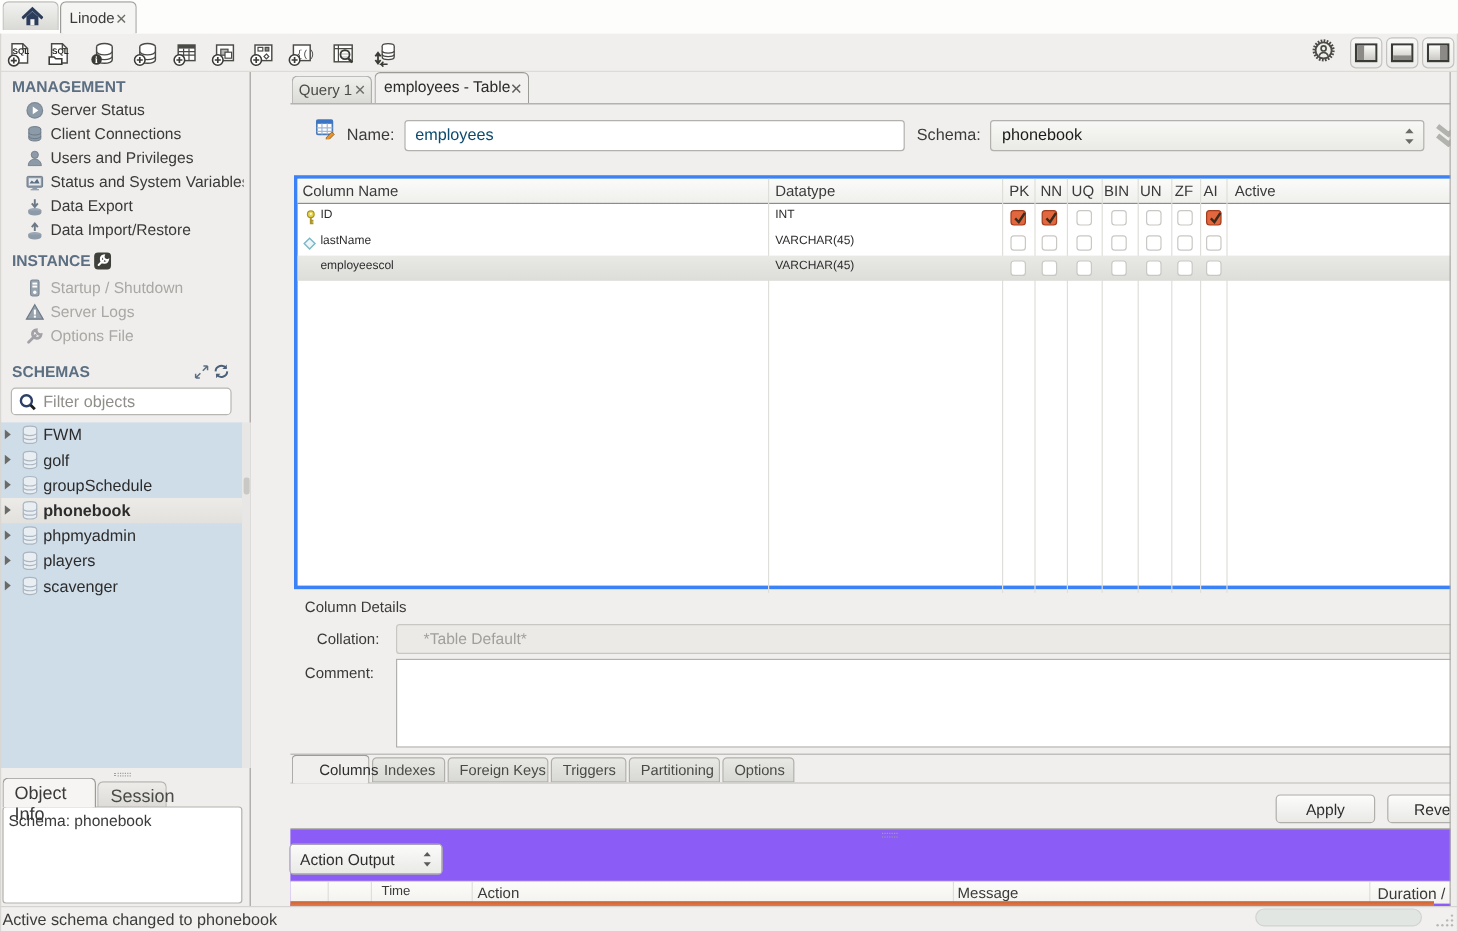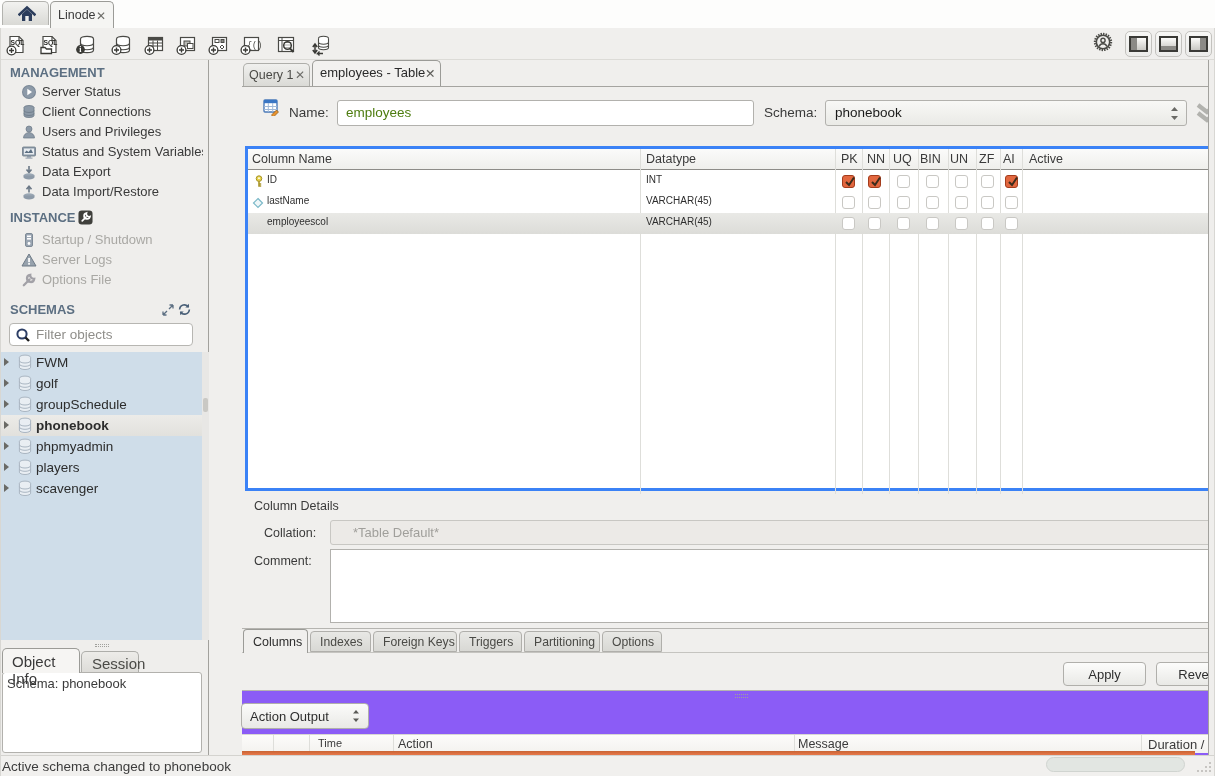--- a/index.html
+++ b/index.html
@@ -411,21 +411,21 @@
   <div id="editor">
 
     <svg style="position:absolute;left:21px;top:12px;width:17px;height:17px;" viewBox="0 0 17 17">
         <rect x="1" y="1" width="13" height="12" rx="1" fill="#fff" stroke="#4a7ab8" stroke-width="1.4"></rect>
         <rect x="1" y="1" width="13" height="3.2" fill="#3a76c4"></rect>
         <path d="M1 7.5 h13 M1 10.5 h13 M5.3 4 v9 M9.7 4 v9" stroke="#9fb8d8" stroke-width="1"></path>
         <path d="M9 15.5 l4.5-4.5 2 2 -4.5 4.5 -2.3 0.3 Z" fill="#e8922e" stroke="#8a5a1a" stroke-width="0.7"></path>
       </svg>
     <span style="position:absolute;left:47px;top:18px;font-size:13.5px;color:#3a3a3a;">Name:</span>
     <div style="position:absolute;left:95px;top:13px;width:417px;height:26px;background:#fff;border:1px solid #b2b1ad;border-radius:3px;">
-      <span style="position:absolute;left:8px;top:4px;font-size:13.5px;color:#4d7c0f;">employees</span>
+      <span style="position:absolute;left:8px;top:4px;font-size:13.5px;color:#0c4a6e;">employees</span>
     </div>
     <span style="position:absolute;left:522px;top:18px;font-size:13.5px;color:#3a3a3a;">Schema:</span>
     <div style="position:absolute;left:583px;top:13px;width:362px;height:26px;background:linear-gradient(#f8f8f6,#eaeae6);border:1px solid #b2b1ad;border-radius:3px;">
       <span style="position:absolute;left:9px;top:4px;font-size:13.5px;color:#1a1a1a;">phonebook</span>
       <svg style="position:absolute;right:7px;top:5px;width:9px;height:15px;" viewBox="0 0 9 15">
           <path d="M4.5 1 L8 5 H1 Z" fill="#6a6a66"></path>
           <path d="M4.5 14 L1 10 H8 Z" fill="#6a6a66"></path>
         </svg>
     </div>
     <svg style="position:absolute;left:953px;top:16px;width:24px;height:20px;" viewBox="0 0 24 20">
@@ -519,21 +519,21 @@
             <path d="M4 1 L7 4.5 H1 Z" fill="#8a8a86"></path>
             <path d="M4 13 L1 9.5 H7 Z" fill="#8a8a86"></path>
           </svg>
       </div>
       <span class="fld-label" style="left:12px;top:63px;">Comment:</span>
       <div style="position:absolute;left:88px;top:58px;width:892px;height:74px;background:#fff;border:1px solid #b2b1ad;"></div>
     </div>
 
     <div style="position:absolute;left:0;top:541px;width:999px;height:1px;background:#b5b4b0;"></div>
     <div style="position:absolute;left:1px;top:542px;width:65px;height:24px;background:#f0efed;border:1px solid #9b9b97;border-bottom:none;border-radius:4px 4px 0 0;z-index:2;">
-        <span style="position:absolute;left:9px;top:5px;font-size:12.5px;color:#2e2e2e;">Columns</span>
+        <span style="position:absolute;left:22px;top:5px;font-size:12.5px;color:#2e2e2e;">Columns</span>
       </div>
     <div class="ltab" style="left:68px;top:544px;width:61px;">
         <span style="position:absolute;left:9px;top:3px;">Indexes</span>
       </div>
     <div class="ltab" style="left:131px;top:544px;width:84px;">
         <span style="position:absolute;left:9px;top:3px;">Foreign Keys</span>
       </div>
     <div class="ltab" style="left:217px;top:544px;width:63px;">
         <span style="position:absolute;left:9px;top:3px;">Triggers</span>
       </div>

